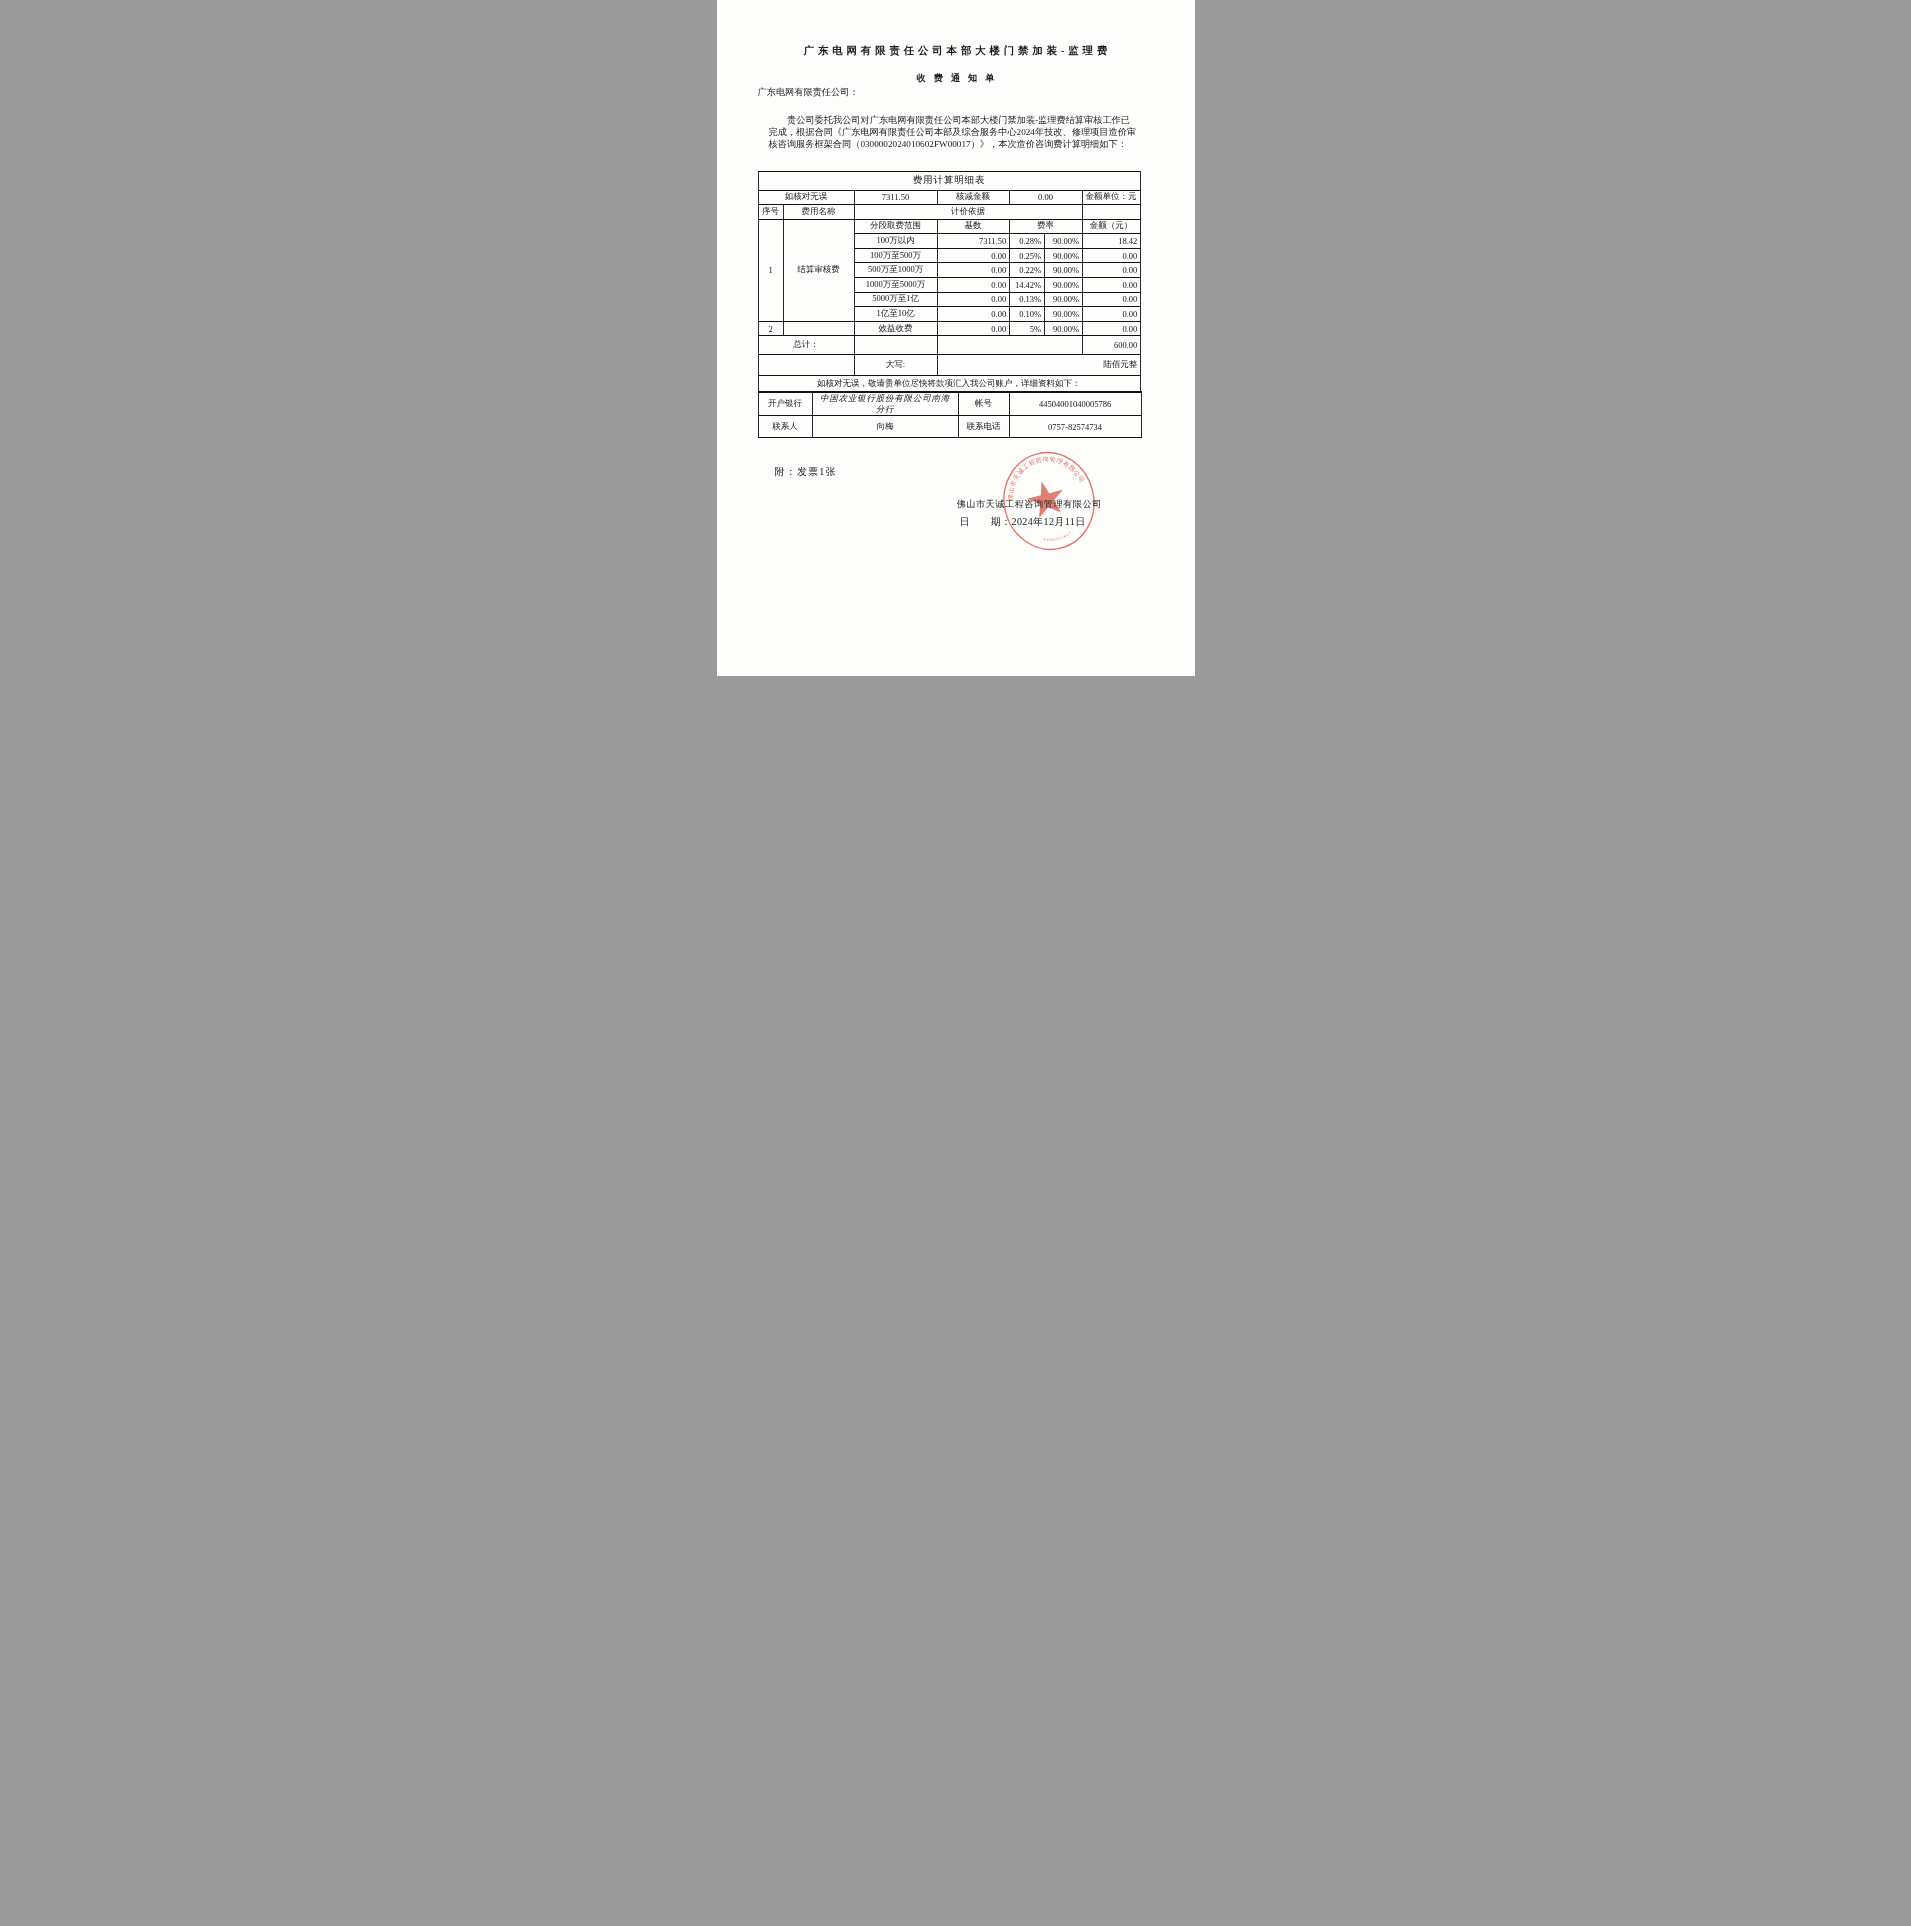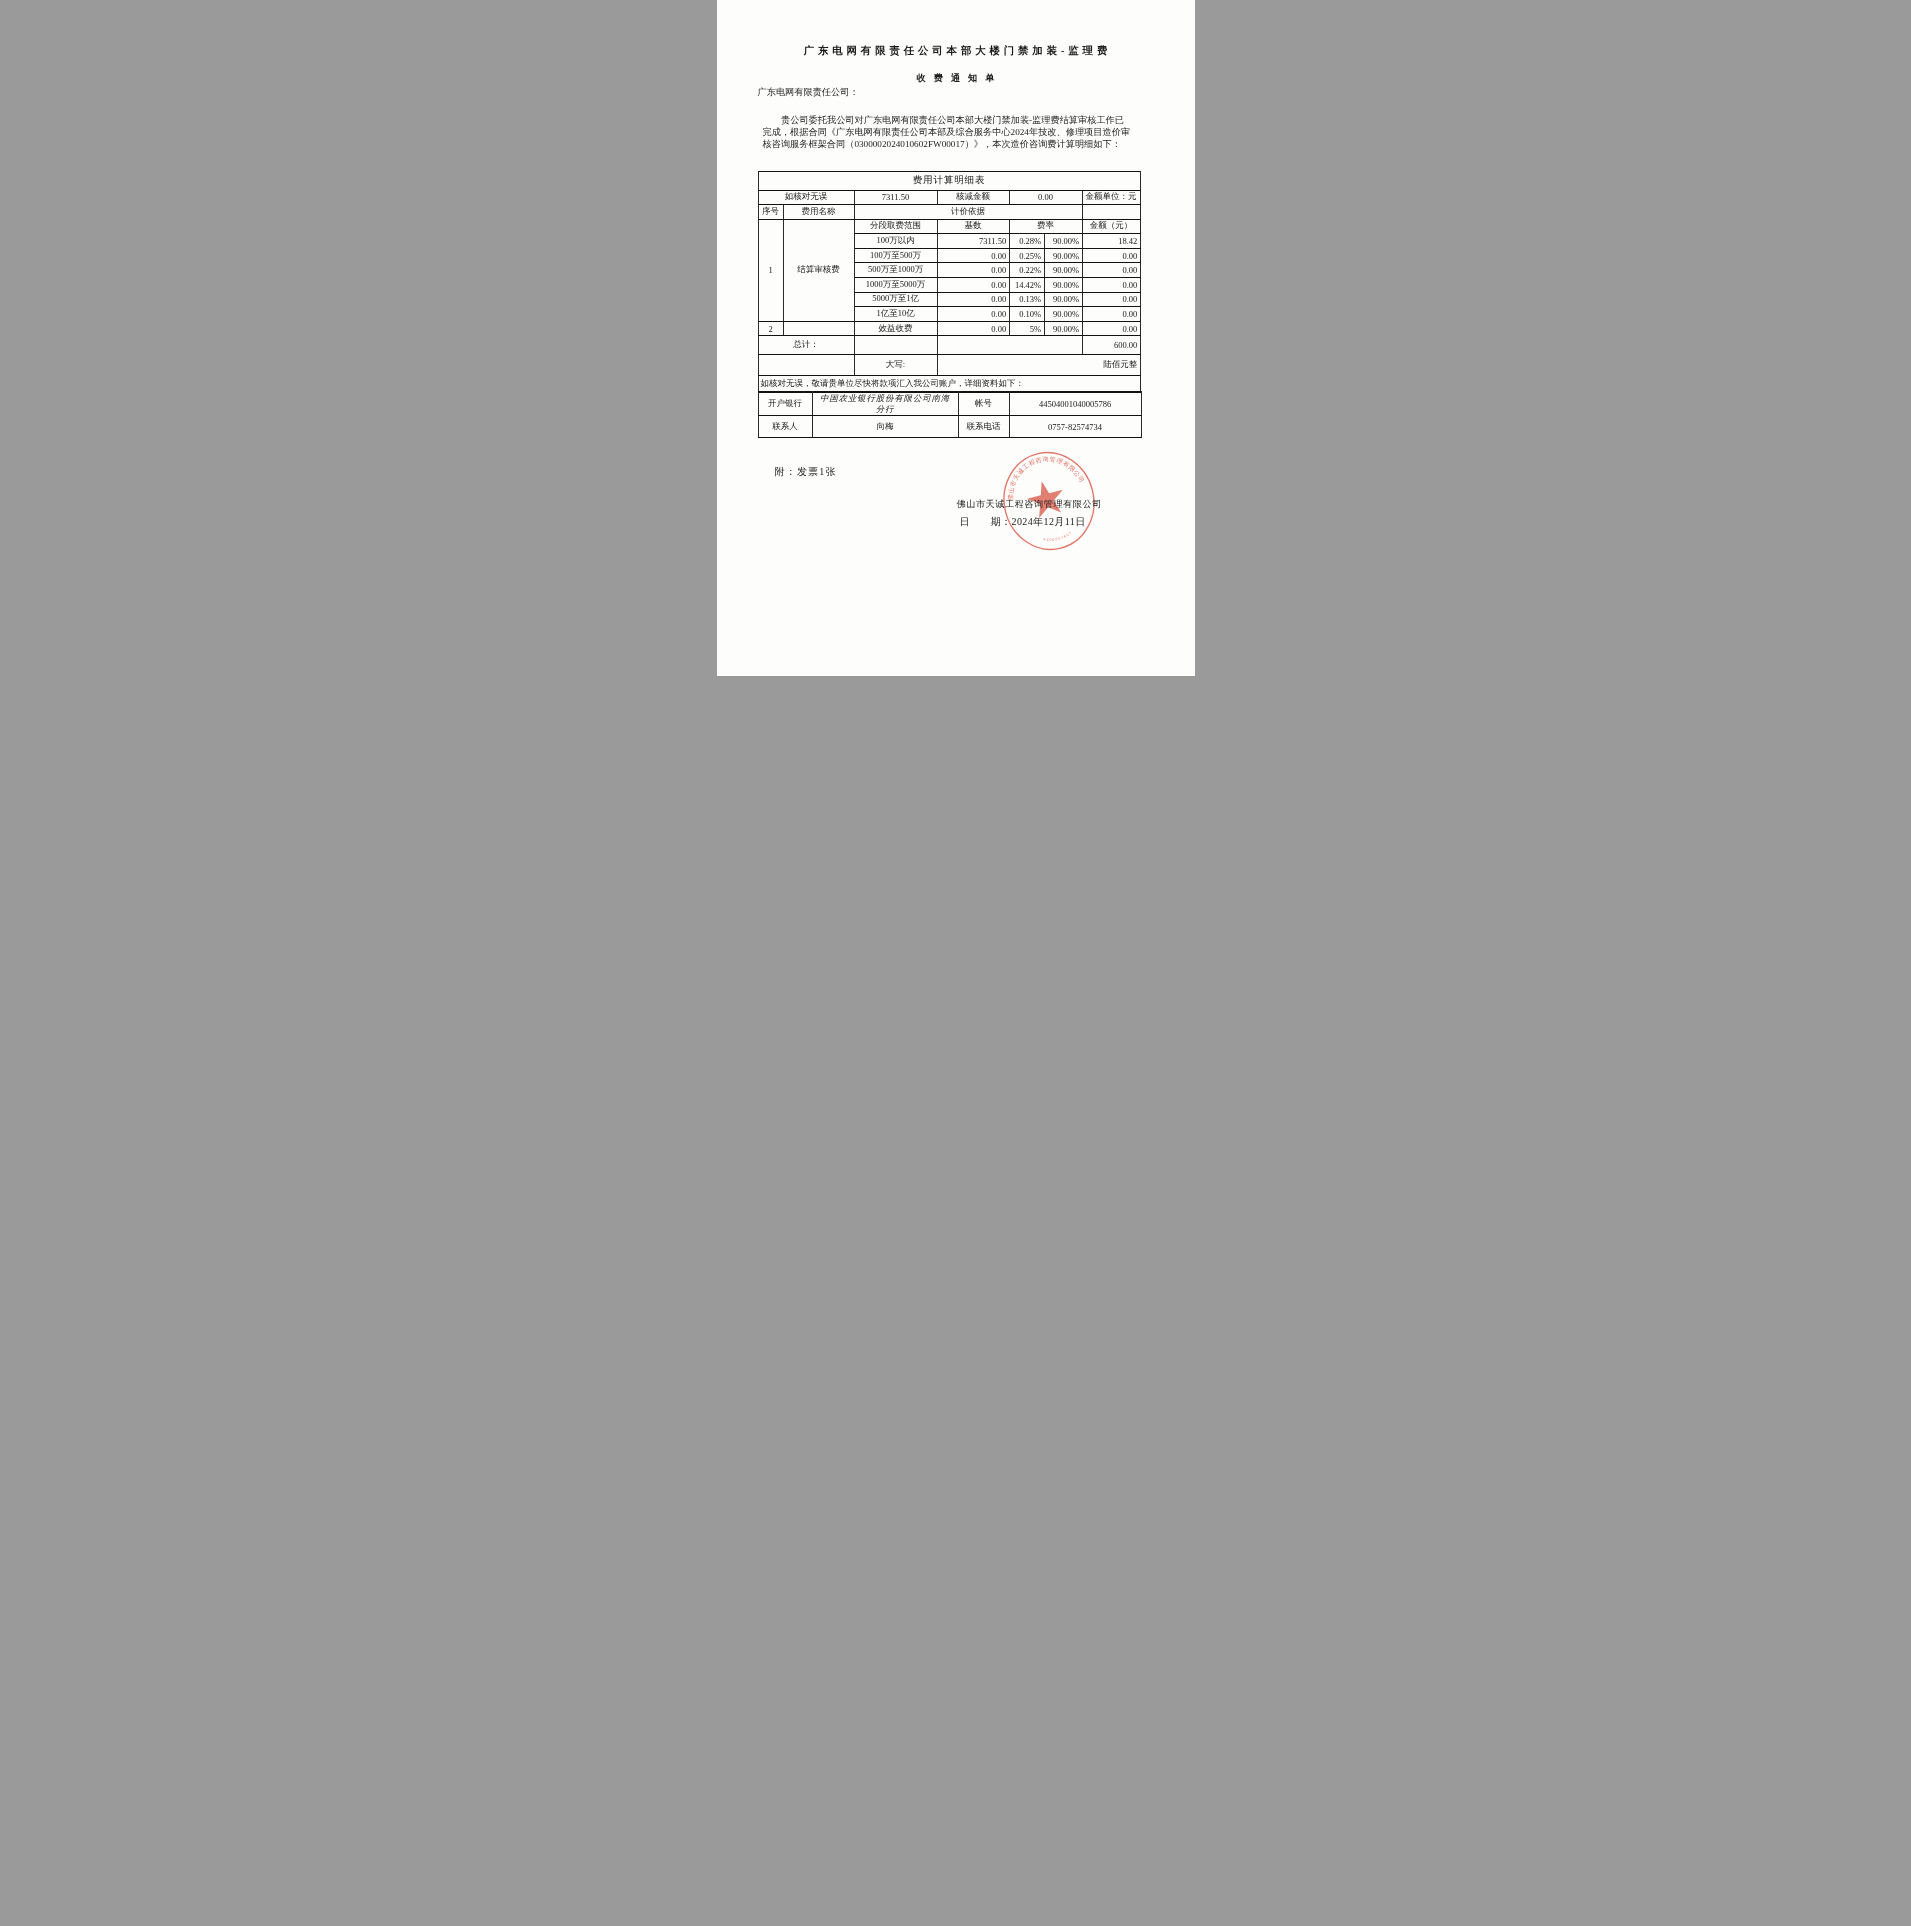--- a/index.html
+++ b/index.html
@@ -25,21 +25,21 @@
     text-align: center;
     font-size: 9.2px; font-weight: bold;
     letter-spacing: 8px; text-indent: 8px;
     white-space: nowrap;
   }
   .salutation {
     position: absolute; top: 86px; left: 41px;
     font-size: 9.2px;
   }
   .paragraph {
-    position: absolute; top: 114px; left: 46px; width: 398px;
+    position: absolute; top: 114px; left: 52px; width: 398px;
     font-size: 9.2px; line-height: 12px;
   }
   .para-line { white-space: nowrap; }
   .para-line.indent { text-indent: 18.5px; }
 
   table.doc-table {
     position: absolute; left: 41px;
     border-collapse: collapse; table-layout: fixed;
     width: 383px;
     font-size: 8.5px;
@@ -51,21 +51,21 @@
     border-left: 0.6px solid #2a2a2a;
     border-right: 0.6px solid #2a2a2a;
     border-top: 1px solid #121212;
     border-bottom: 1px solid #121212;
     padding: 0 2.3px;
     overflow: hidden;
   }
   .doc-table { border: 1.2px solid #0e0e0e; }
   .c { text-align: center; }
   .r { text-align: right; }
-  .l { text-align: left; }
+  .l { text-align: center; }
   .tbl-title { font-size: 9.6px; letter-spacing: 0.8px; }
   .h48 { height: 18.5px; padding-left: 37px; } .h38 { height: 14.6px; }
   .h49 { height: 19px; } .h53 { height: 20.4px; }
   .h45 { height: 17.3px; } .h63 { height: 24px; }
   .h58 { height: 22.3px; }
   td.bank-name { letter-spacing: 0.8px; padding: 0 3.9px; line-height: 10.4px; font-style: italic; }
   td.note-cell { padding-left: 1.9px; }
 
   .attachment {
     position: absolute; top: 465px; left: 58px;

